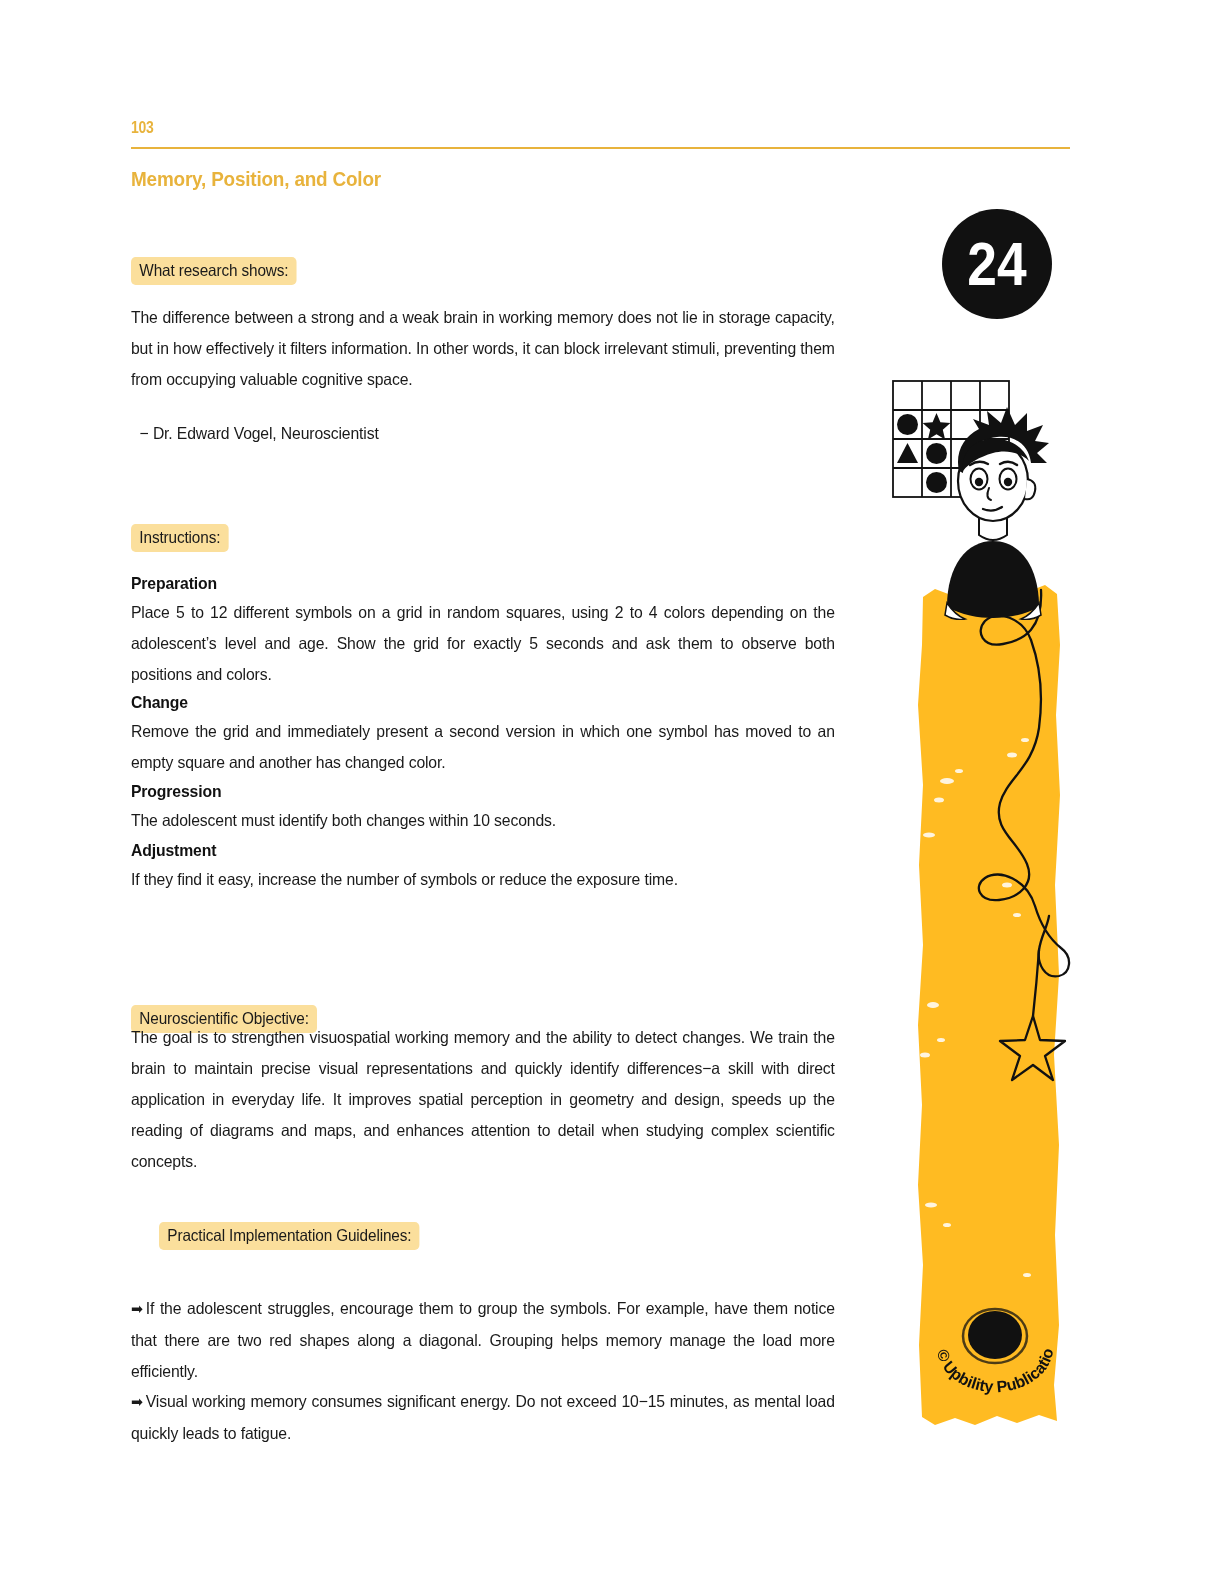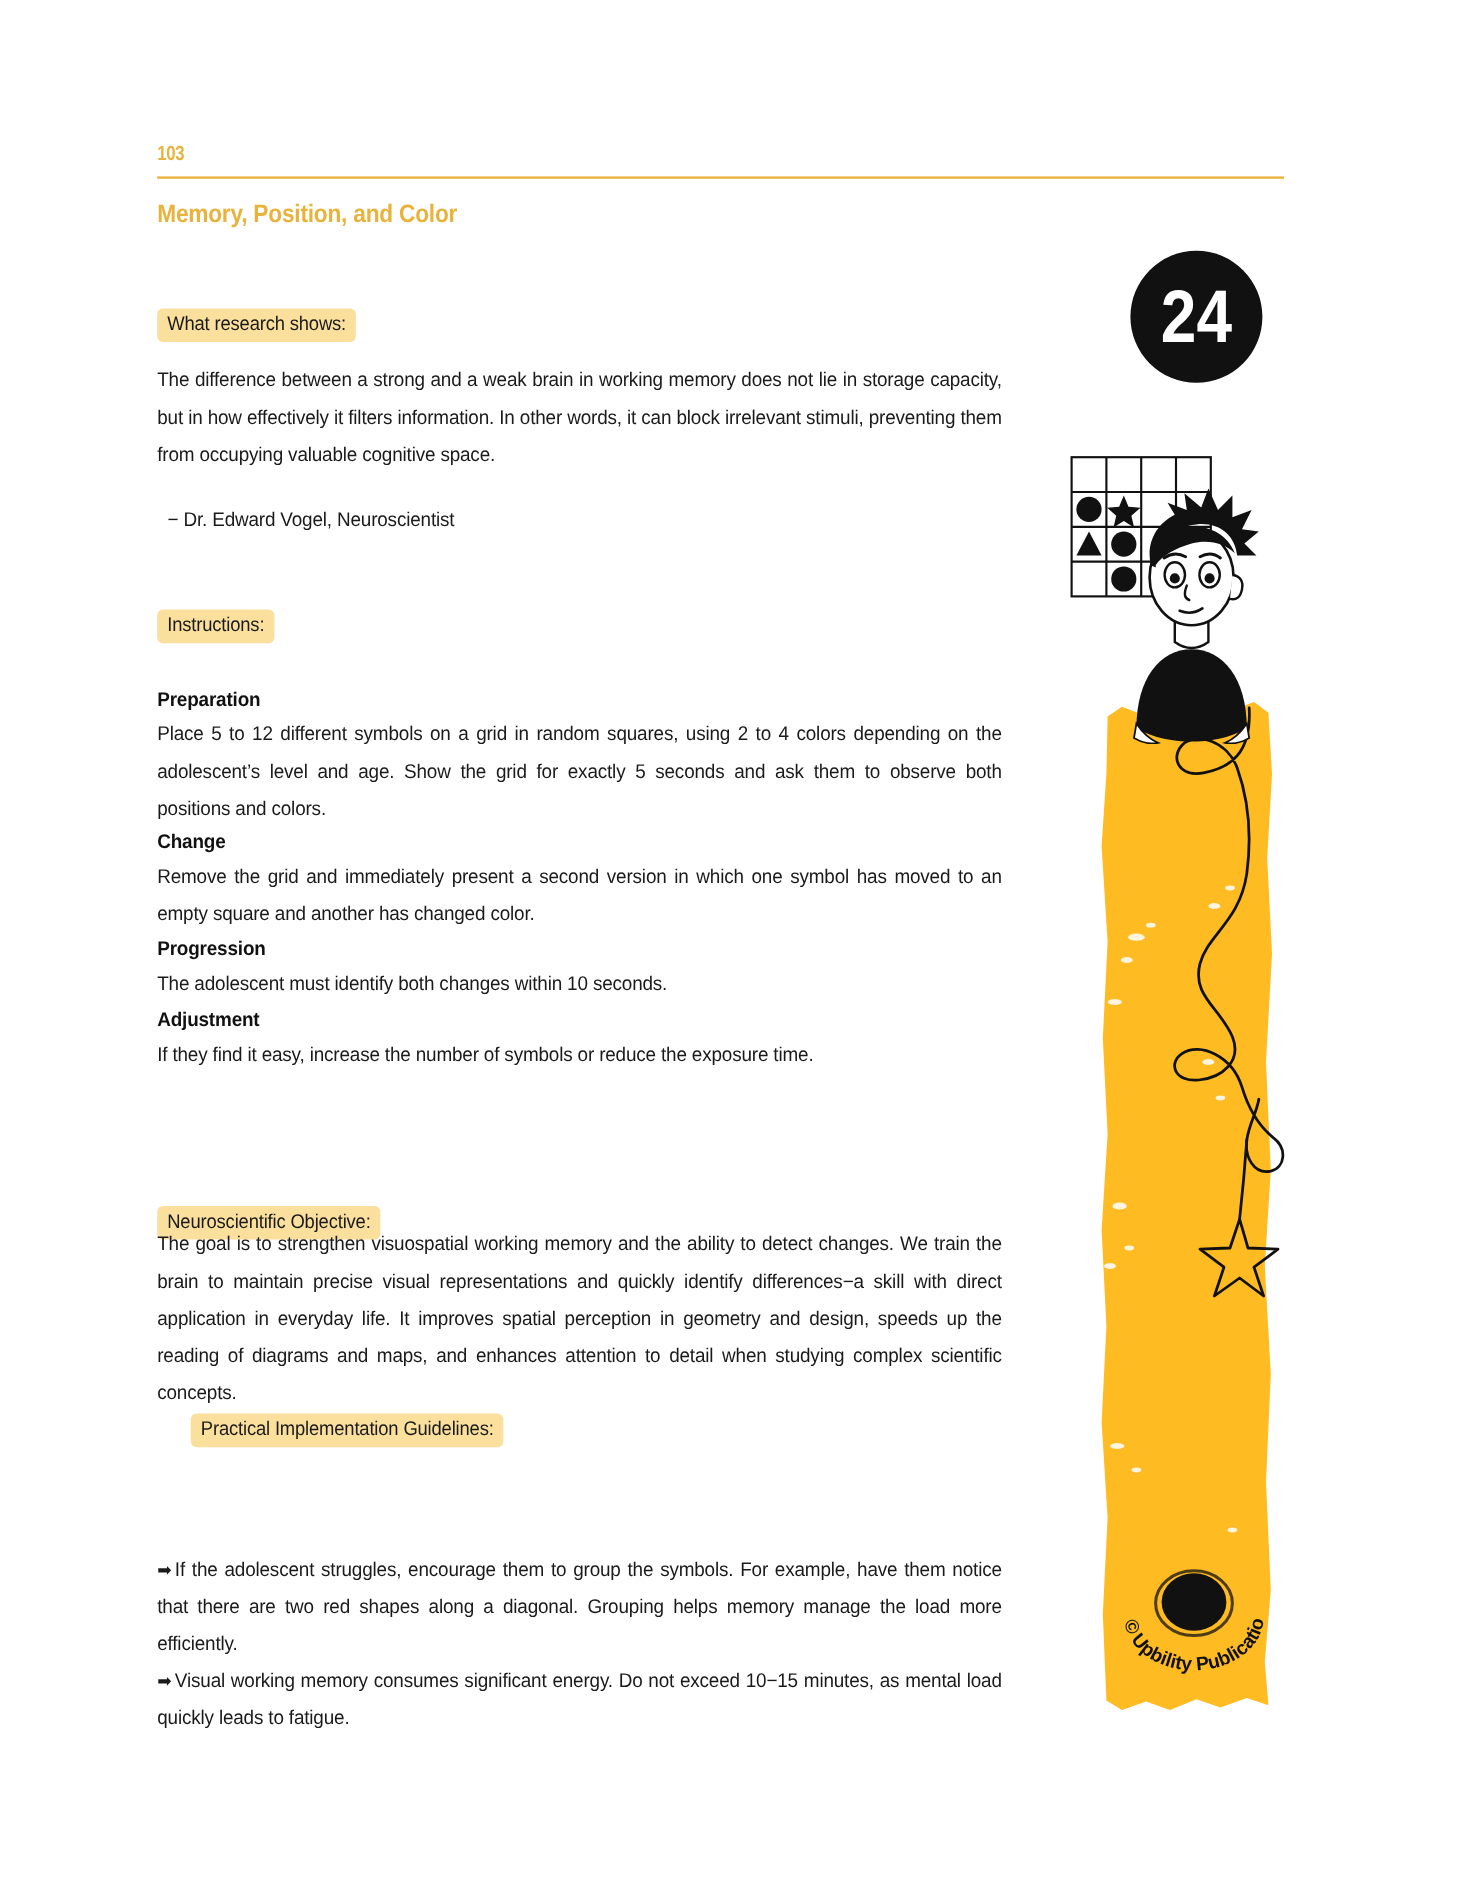--- a/index.html
+++ b/index.html
@@ -171,42 +171,42 @@
   <div class="page-number">103</div>
   <div class="header-rule"></div>
   <div class="section-title">Memory, Position, and Color</div>
 
   <div class="blk" style="top:257px;">
     <span class="tag">What research shows:</span>
   </div>
   <div class="blk body-text" style="top:302px;">The difference between a strong and a weak brain in working memory does not lie in storage capacity, but in how effectively it filters information. In other words, it can block irrelevant stimuli, preventing them from occupying valuable cognitive space.</div>
   <div class="blk attrib" style="top:418px;">− Dr. Edward Vogel, Neuroscientist</div>
 
-  <div class="blk" style="top:508px;">
+  <div class="blk" style="top:524px;">
     <span class="tag">Instructions:</span>
   </div>
 
   <div class="blk sub-head" style="top:568px;">Preparation</div>
   <div class="blk body-text" style="top:597px;">Place 5 to 12 different symbols on a grid in random squares, using 2 to 4 colors depending on the adolescent’s level and age. Show the grid for exactly 5 seconds and ask them to observe both positions and colors.</div>
 
   <div class="blk sub-head" style="top:687px;">Change</div>
   <div class="blk body-text" style="top:716px;">Remove the grid and immediately present a second version in which one symbol has moved to an empty square and another has changed color.</div>
 
   <div class="blk sub-head" style="top:776px;">Progression</div>
   <div class="blk body-text left" style="top:805px;">The adolescent must identify both changes within 10 seconds.</div>
 
   <div class="blk sub-head" style="top:835px;">Adjustment</div>
   <div class="blk body-text left" style="top:864px;">If they find it easy, increase the number of symbols or reduce the exposure time.</div>
 
   <div class="blk" style="top:1005px;">
     <span class="tag">Neuroscientific Objective:</span>
   </div>
   <div class="blk body-text" style="top:1022px;">The goal is to strengthen visuospatial working memory and the ability to detect changes. We train the brain to maintain precise visual representations and quickly identify differences−a skill with direct application in everyday life. It improves spatial perception in geometry and design, speeds up the reading of diagrams and maps, and enhances attention to detail when studying complex scientific concepts.</div>
 
-  <div class="blk" style="top:1178px;padding-left:28px;">
+  <div class="blk" style="top:1222px;padding-left:28px;">
     <span class="tag">Practical Implementation Guidelines:</span>
   </div>
 
   <div class="blk guide-line" style="top:1293px;"><span class="arrow">➡</span><span>If the adolescent struggles, encourage them to group the symbols. For example, have them notice that there are two red shapes along a diagonal. Grouping helps memory manage the load more efficiently.</span></div>
 
   <div class="blk guide-line" style="top:1386px;"><span class="arrow">➡</span><span>Visual working memory consumes significant energy. Do not exceed 10−15 minutes, as mental load quickly leads to fatigue.</span></div>
 
   <div class="illus">
 
     <svg class="badge-24" viewBox="0 0 118 118">

